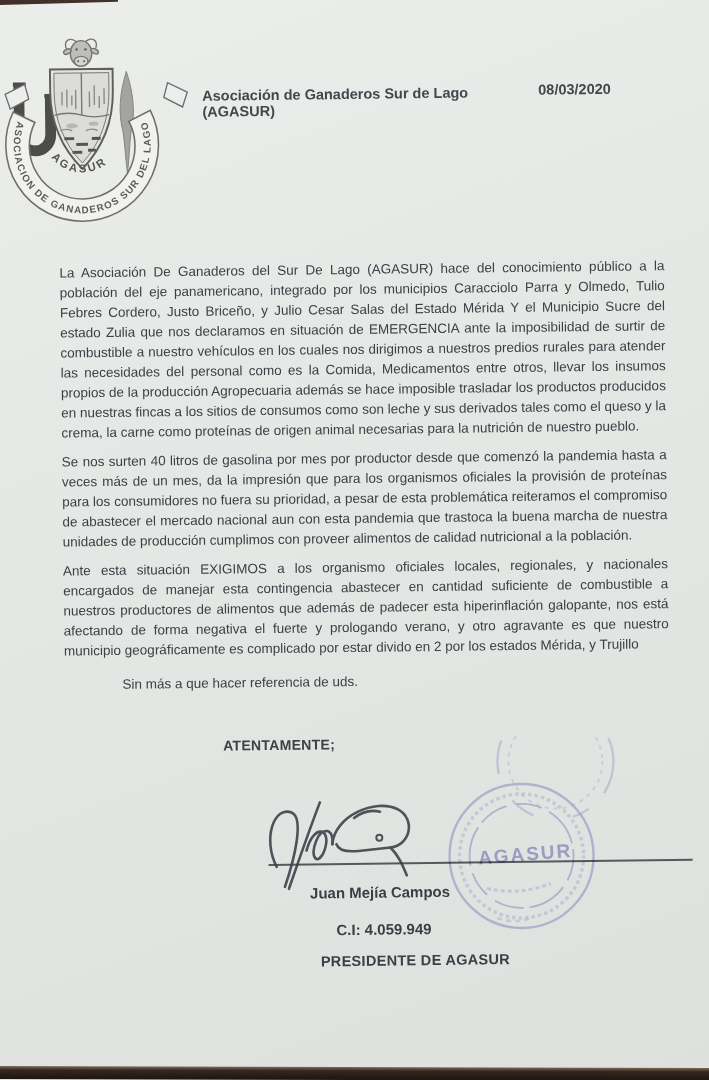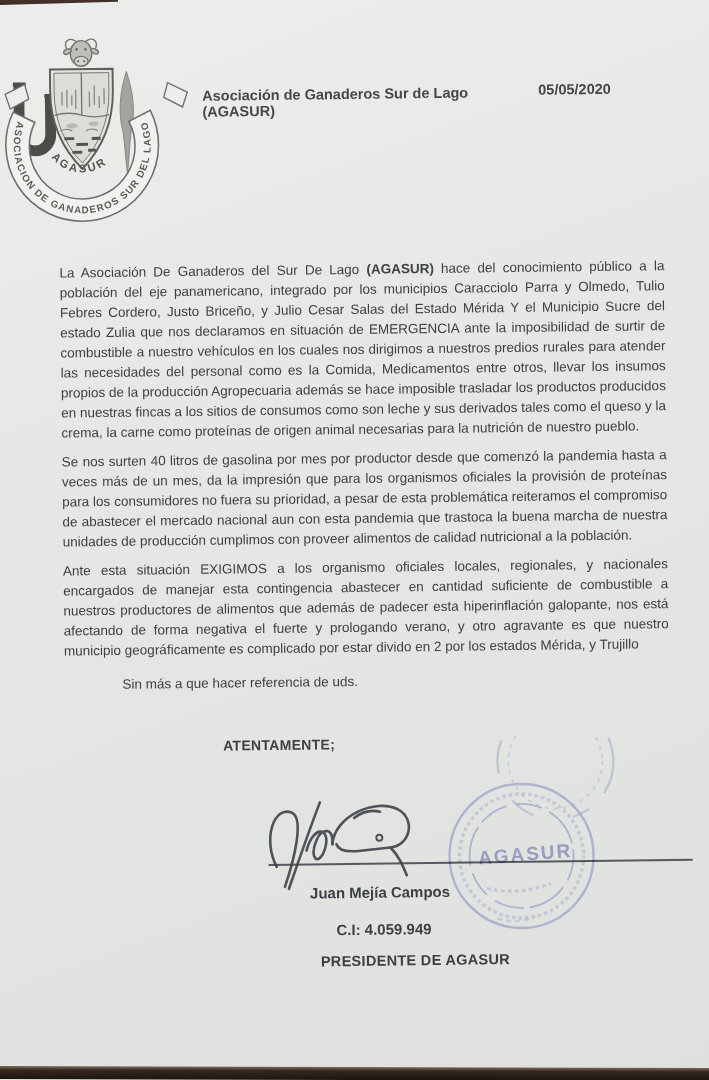--- a/index.html
+++ b/index.html
@@ -36,21 +36,21 @@
   .hdr-date{
     position:absolute;left:541px;top:84px;
     font-size:14.5px;font-weight:bold;color:#44474c;
   }
   .bodytext{
     position:absolute;left:60px;right:44px;top:260px;
     font-size:13.5px;line-height:20px;text-align:justify;
     color:#3d4045;
   }
   .bodytext p{margin:0 0 9px 0;}
-  .bodytext .b{font-weight:bold;}
+  .bodytext .b{font-weight:normal;}
   .closing{margin:14px 0 0 58px !important;text-align:left !important;}
   .salutation{
     margin:42px 0 0 158px !important;
     font-weight:bold;letter-spacing:.3px;text-align:left !important;font-size:14px;
   }
   .sig-scribble{position:absolute;left:252px;top:788px;width:205px;height:105px;}
   .sig-line{
     position:absolute;left:262px;top:863px;width:424px;height:2px;
     background:#3c3f44;opacity:.85;
   }
@@ -128,21 +128,21 @@
       </defs>
       <text font-size="10" font-weight="bold" fill="#5c5c56" letter-spacing="1.2">
         <textPath href="#ribbonPath" startOffset="6">ASOCIACION DE GANADEROS SUR DEL LAGO</textPath>
       </text>
       <text font-size="11.5" font-weight="bold" fill="#55554f" letter-spacing="2.5">
         <textPath href="#agasurPath" startOffset="8">AGASUR</textPath>
       </text>
     </svg>
 
     <div class="hdr-title">Asociación de Ganaderos Sur de Lago (AGASUR)</div>
-    <div class="hdr-date">05/05/2020</div>
+    <div class="hdr-date">08/03/2020</div>
 
     <div class="bodytext">
       <p><span>La Asociación De Ganaderos del Sur De Lago </span><span class="b">(AGASUR)</span><span> hace del conocimiento público a la población del eje panamericano, integrado por los municipios Caracciolo Parra y Olmedo, Tulio Febres Cordero, Justo Briceño, y Julio Cesar Salas del Estado Mérida Y el Municipio Sucre del estado Zulia que nos declaramos en situación de EMERGENCIA ante la imposibilidad de surtir de combustible a nuestro vehículos en los cuales nos dirigimos a nuestros predios rurales para atender las necesidades del personal como es la Comida, Medicamentos entre otros, llevar los insumos propios de la producción Agropecuaria además se hace imposible trasladar los productos producidos en nuestras fincas a los sitios de consumos como son leche y sus derivados tales como el queso y la crema, la carne como proteínas de origen animal necesarias para la nutrición de nuestro pueblo.</span></p>
       <p>Se nos surten 40 litros de gasolina por mes por productor desde que comenzó la pandemia hasta a veces más de un mes, da la impresión que para los organismos oficiales la provisión de proteínas para los consumidores no fuera su prioridad, a pesar de esta problemática reiteramos el compromiso de abastecer el mercado nacional aun con esta pandemia que trastoca la buena marcha de nuestra unidades de producción  cumplimos con proveer alimentos de calidad nutricional a la población.</p>
       <p>Ante esta situación EXIGIMOS a los organismo oficiales locales, regionales, y nacionales encargados de manejar esta contingencia  abastecer en cantidad suficiente de combustible a nuestros productores de alimentos que además de padecer esta hiperinflación galopante, nos está afectando de forma negativa el fuerte y prologando verano, y  otro agravante es que nuestro municipio geográficamente es complicado por estar divido en 2 por los estados Mérida, y Trujillo</p>
       <p class="closing">Sin más a que hacer referencia de uds.</p>
       <p class="salutation">ATENTAMENTE;</p>
     </div>
 
     <svg class="sig-scribble" viewBox="0 0 205 105">

